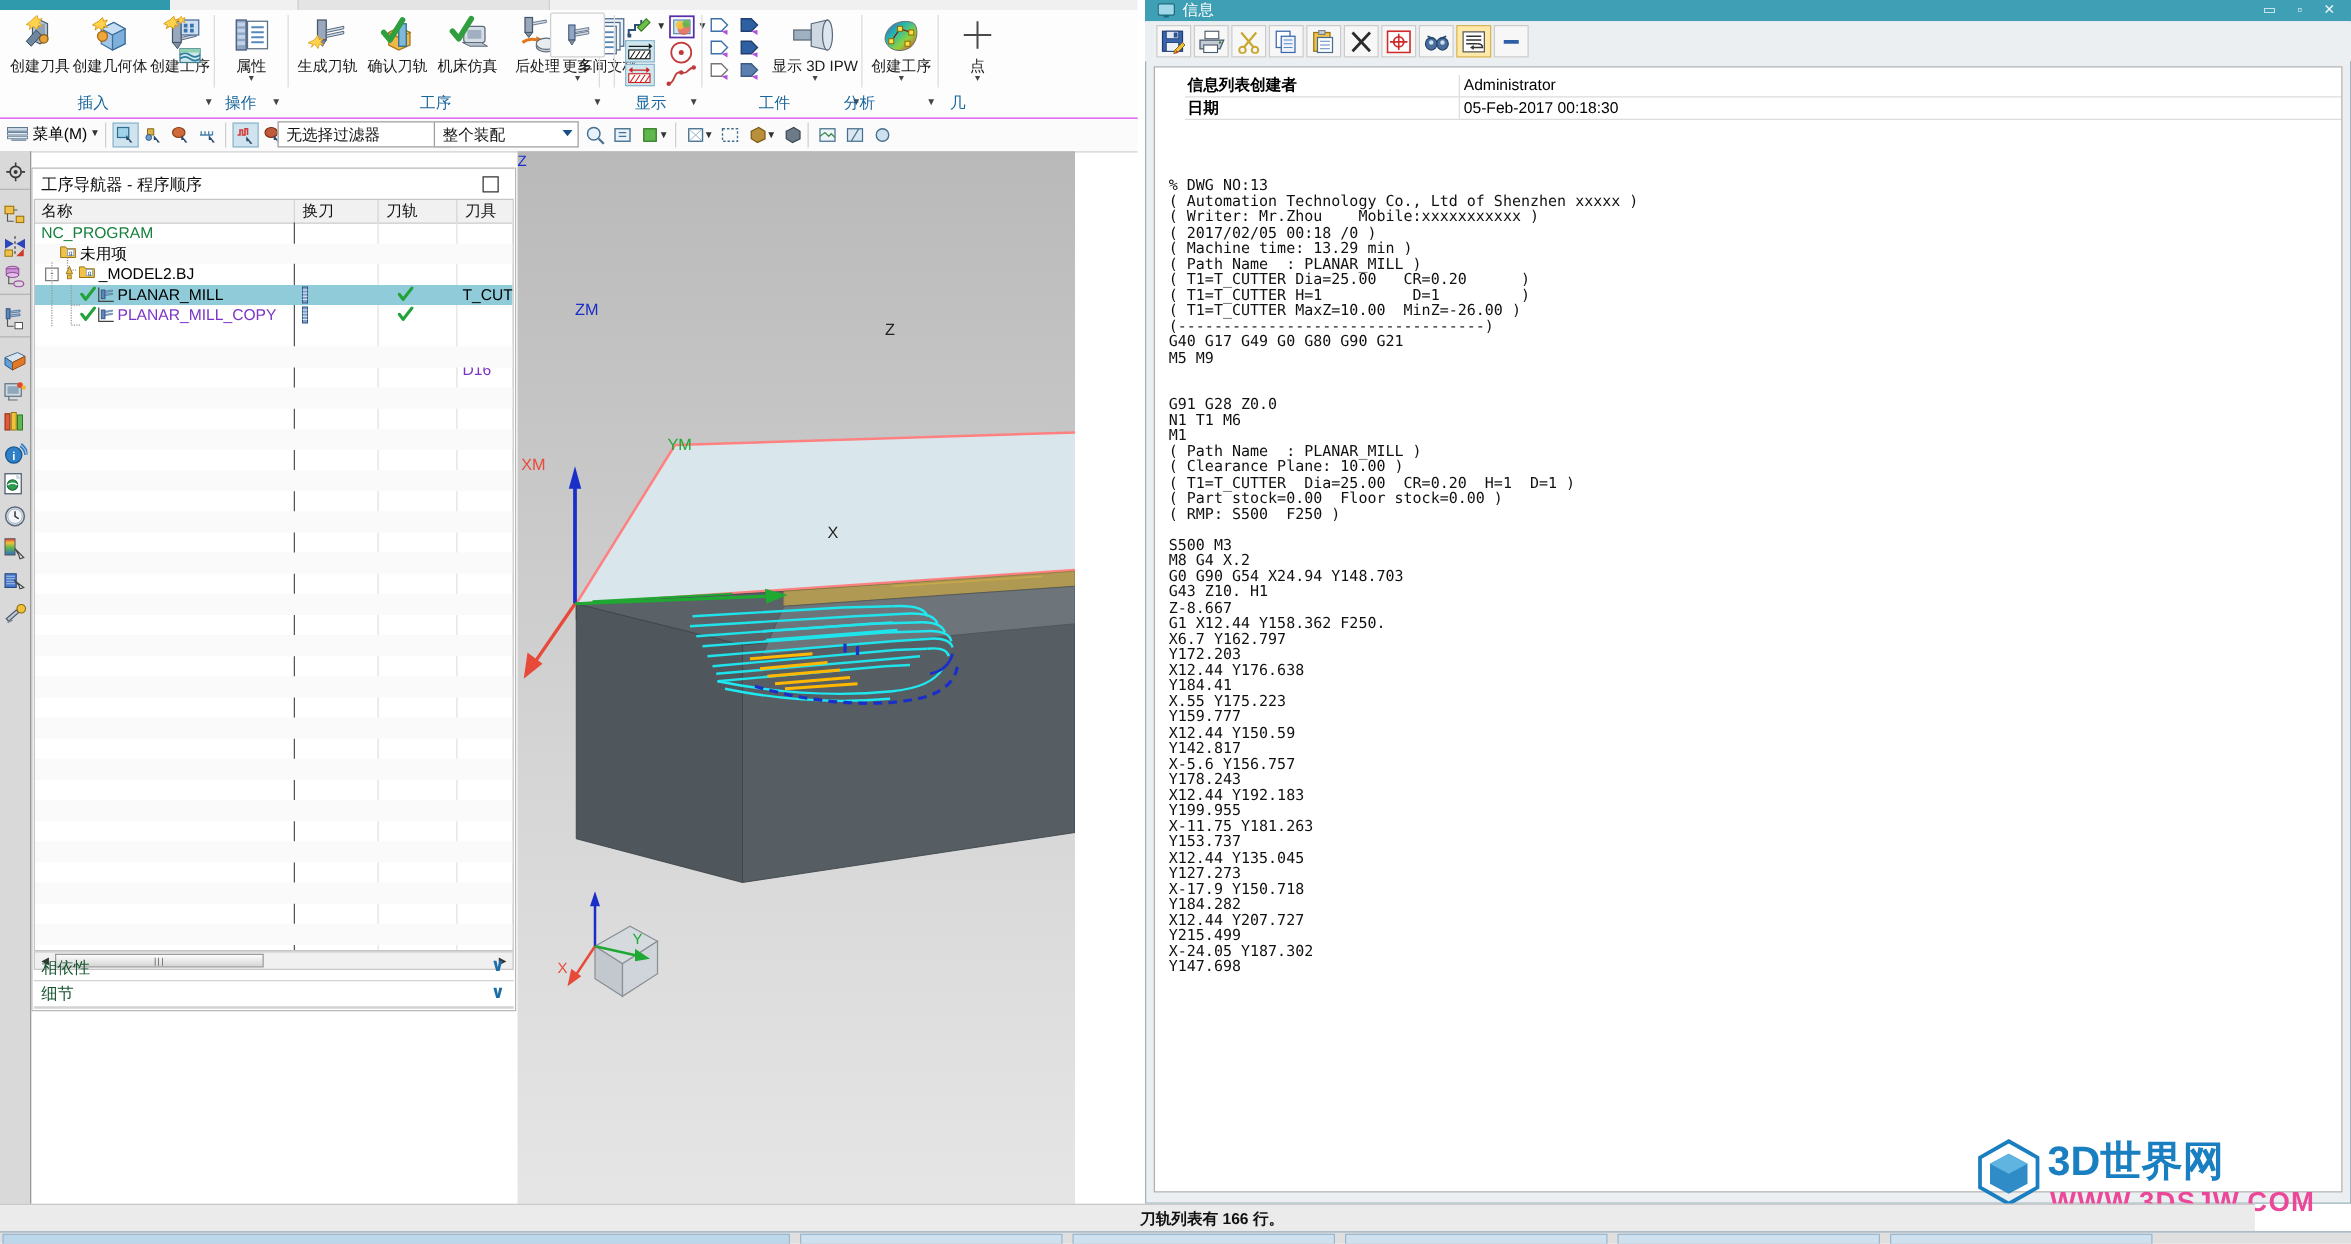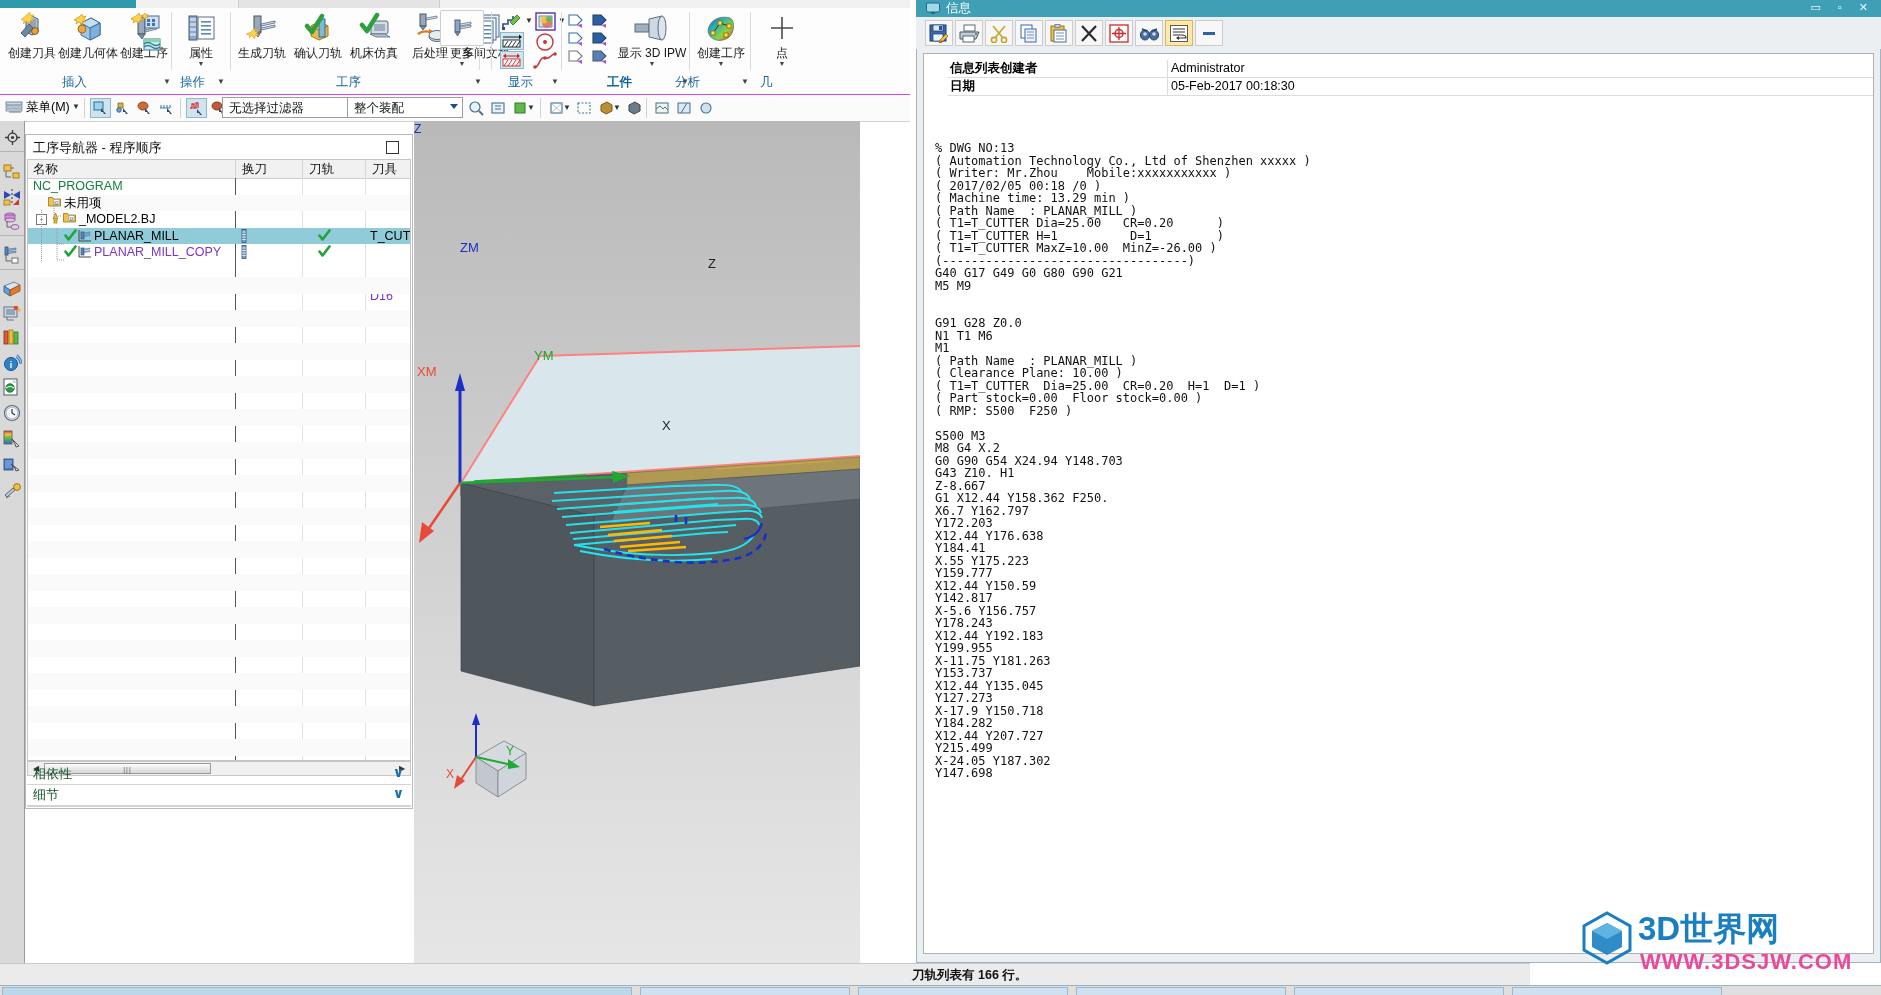--- a/index.html
+++ b/index.html
@@ -88,21 +88,21 @@
   #meta-table .mr{position:relative;height:17px;border-bottom:1px solid #dcdcdc;}
   #meta-table .mk{position:absolute;left:2px;top:0px;font-size:12.5px;font-weight:bold;line-height:17px;}
   #meta-table .mv{position:absolute;left:223px;top:0px;font-size:12.5px;line-height:17px;}
   #meta-table .mcol{position:absolute;left:219px;top:0;width:1px;height:100%;background:#dcdcdc;}
   #gcode{position:absolute;left:11px;top:88px;width:930px;
          font-family:"DejaVu Sans Mono","Liberation Mono",monospace;font-size:12px;line-height:12.5px;
          white-space:pre;color:#111;}
   #info-leftrule{position:absolute;left:923px;top:53px;width:4px;height:901px;background:#dcdcdc;}
 
   
-  #statusbar{position:absolute;left:0;top:963px;width:1530px;height:22px;background:#ebebeb;border-top:1px solid #c9c9c9;}
+  #statusbar{position:absolute;left:0;top:963px;width:1804px;height:22px;background:#ebebeb;border-top:1px solid #c9c9c9;}
   #status-text{position:absolute;left:912px;top:3px;font-size:12.5px;color:#111;font-weight:bold;}
   #taskstrip{position:absolute;left:0;top:985px;width:1881px;height:10px;background:#dfdfdf;border-top:1px solid #9fb0bd;}
   #taskstrip .ti{position:absolute;top:1px;height:9px;background:#cfe0ee;border:1px solid #9db8cd;box-sizing:border-box;}
 
   
   #wm{position:absolute;left:1578px;top:905px;width:300px;height:78px;}
   #wm .wmtext{position:absolute;left:60px;top:2px;font-size:33px;font-weight:bold;color:#1a7fc1;letter-spacing:0px;white-space:nowrap;}
   #wm .wmsub{position:absolute;left:62px;top:44px;font-size:22px;font-weight:bold;color:#ec4899;letter-spacing:1px;white-space:nowrap;}
 </style>
 </head>
@@ -424,21 +424,21 @@
 
   <div id="ribbon-footer">
     <span class="gtitle" style="left:62px;top:0px;">插入</span>
     <span class="gcaret" style="left:163px;top:3px;">▼</span>
     <span class="gtitle" style="left:180px;top:0px;">操作</span>
     <span class="gcaret" style="left:217px;top:3px;">▼</span>
     <span class="gtitle" style="left:336px;top:0px;">工序</span>
     <span class="gcaret" style="left:474px;top:3px;">▼</span>
     <span class="gtitle" style="left:508px;top:0px;">显示</span>
     <span class="gcaret" style="left:551px;top:3px;">▼</span>
-    <span class="gtitle" style="left:607px;top:0px;font-weight:bold;">工件</span>
+    <span class="gtitle" style="left:607px;top:0px;">工件</span>
     <span class="gcaret" style="left:681px;top:3px;">▼</span>
     <span class="gtitle" style="left:675px;top:0px;">分析</span>
     <span class="gcaret" style="left:741px;top:3px;">▼</span>
     <span class="gtitle" style="left:760px;top:0px;">几</span>
   </div>
 </div>
 
 <div id="toolbar2">
   <div class="tb-ico" style="left:4px;">
     <svg width="19" height="16" viewBox="0 0 19 16">

